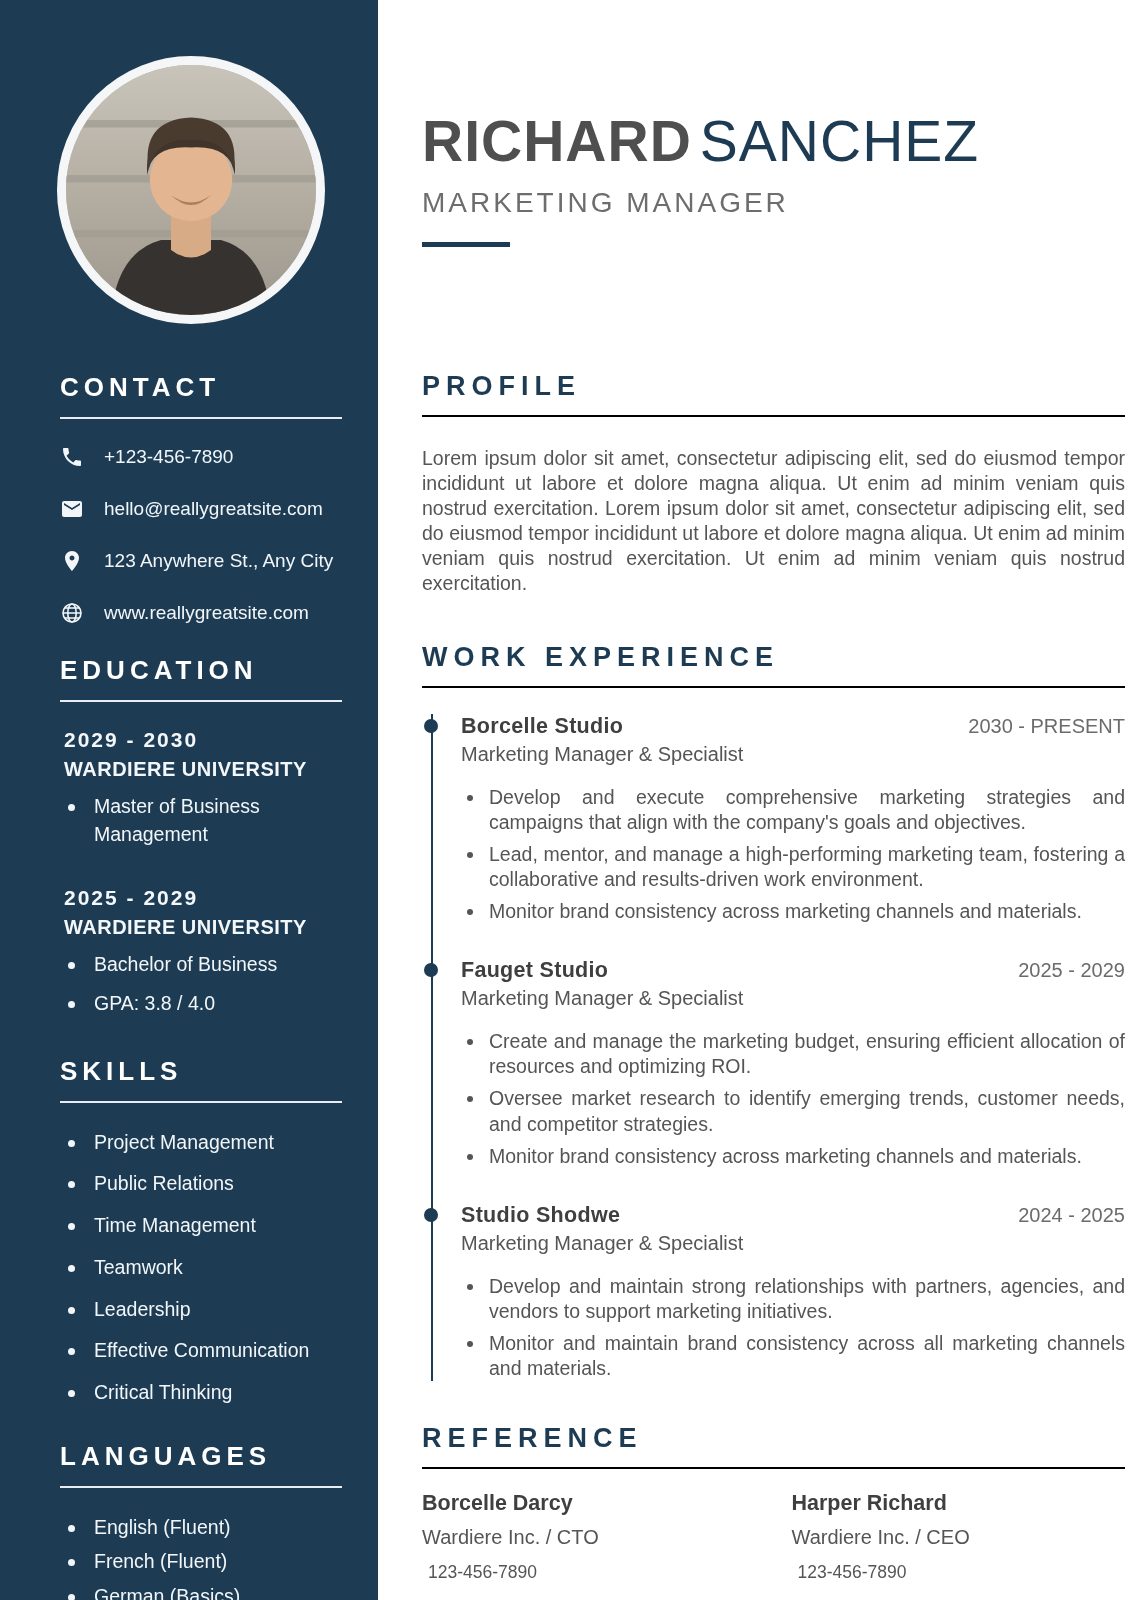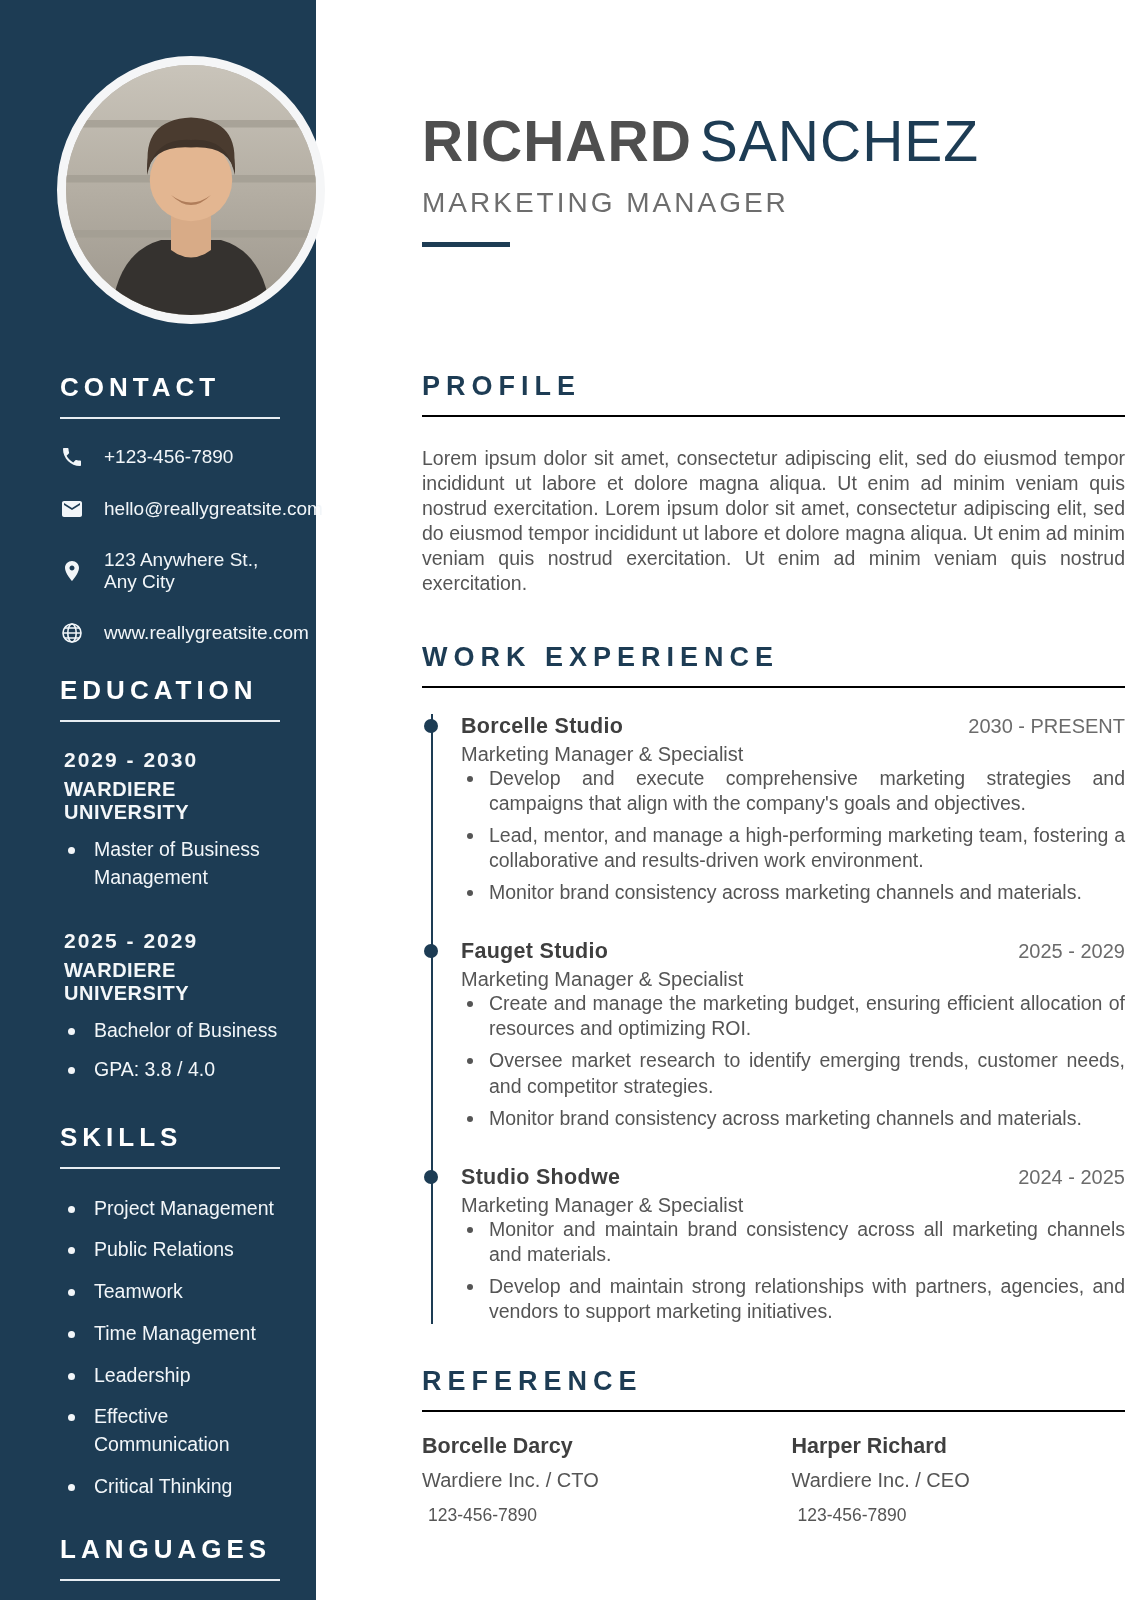--- a/index.html
+++ b/index.html
@@ -6,21 +6,21 @@
   html,body { background:#ffffff; }
   body {
     width:1131px; height:1600px; position:relative; overflow:hidden;
     font-family:"Liberation Sans","DejaVu Sans",sans-serif;
     -webkit-font-smoothing:antialiased;
   }
   .page { width:1131px; height:1600px; position:relative; background:#ffffff; }
 
   
   .sidebar {
-    position:absolute; left:0; top:0; width:316px; height:1600px;
+    position:absolute; left:0; top:0; width:378px; height:1600px;
     background:#1d3c54; color:#f4f7f9; padding:0 36px 0 60px;
   }
   .photo-wrap {
     width:268px; height:268px; border-radius:50%;
     border:9px solid #f5f6f7; overflow:hidden;
     margin:56px auto 0 auto; margin-left:-3px; background:#b9b3a9;
   }
   .photo-wrap svg { display:block; width:100%; height:100%; }
 
   .s-section { margin-top:48px; }
@@ -70,21 +70,21 @@
   .timeline { margin-top:26px; margin-left:9px; padding-left:28px; border-left:2px solid #1d3c54; }
   .job { position:relative; margin-bottom:34px; }
   .job-dot {
     position:absolute; left:-37px; top:5px; width:14px; height:14px;
     border-radius:50%; background:#1d3c54;
   }
   .job-head { display:flex; justify-content:space-between; align-items:baseline; }
   .job-company { font-size:21.5px; font-weight:bold; color:#3f3f3f; letter-spacing:0.3px; }
   .job-dates { font-size:20px; color:#6b6b6b;text-align:center; }
   .job-role { font-size:20px; color:#555555; margin-top:4px; }
-  ul.job-bullets { list-style:none; }
+  ul.job-bullets { list-style:none; margin-top:19px; }
   ul.job-bullets li {
     position:relative; padding-left:28px; font-size:19.5px; line-height:1.285;
     color:#555555; text-align:justify; margin-bottom:7px;
   }
   ul.job-bullets li::before {
     content:""; position:absolute; left:6px; top:10px;
     width:6px; height:6px; border-radius:50%; background:#555555;
   }
 
   .ref-sec { margin-top:42px; }
@@ -184,22 +184,22 @@
           <li>GPA: 3.8 / 4.0</li>
         </ul>
       </div>
     </section>
 
     <section class="s-section" style="margin-top:18px;">
       <div class="s-title">SKILLS</div>
       <ul class="s-list skills">
         <li>Project Management</li>
         <li>Public Relations</li>
+        <li>Time Management</li>
         <li>Teamwork</li>
-        <li>Time Management</li>
         <li>Leadership</li>
         <li>Effective Communication</li>
         <li>Critical Thinking</li>
       </ul>
     </section>
 
     <section class="s-section" style="margin-top:34px;">
       <div class="s-title">LANGUAGES</div>
       <ul class="s-list langs">
         <li>English (Fluent)</li>
@@ -257,22 +257,22 @@
         </div>
 
         <div class="job" style="margin-bottom:0;">
           <span class="job-dot"></span>
           <div class="job-head">
             <span class="job-company">Studio Shodwe</span>
             <span class="job-dates">2024 - 2025</span>
           </div>
           <div class="job-role">Marketing Manager &amp; Specialist</div>
           <ul class="job-bullets">
+            <li>Develop and maintain strong relationships with partners, agencies, and vendors to support marketing initiatives.</li>
             <li>Monitor and maintain brand consistency across all marketing channels and materials.</li>
-            <li>Develop and maintain strong relationships with partners, agencies, and vendors to support marketing initiatives.</li>
           </ul>
         </div>
 
       </div>
     </section>
 
     <section class="ref-sec">
       <div class="m-section-title">REFERENCE</div>
       <div class="ref-cols">
 

